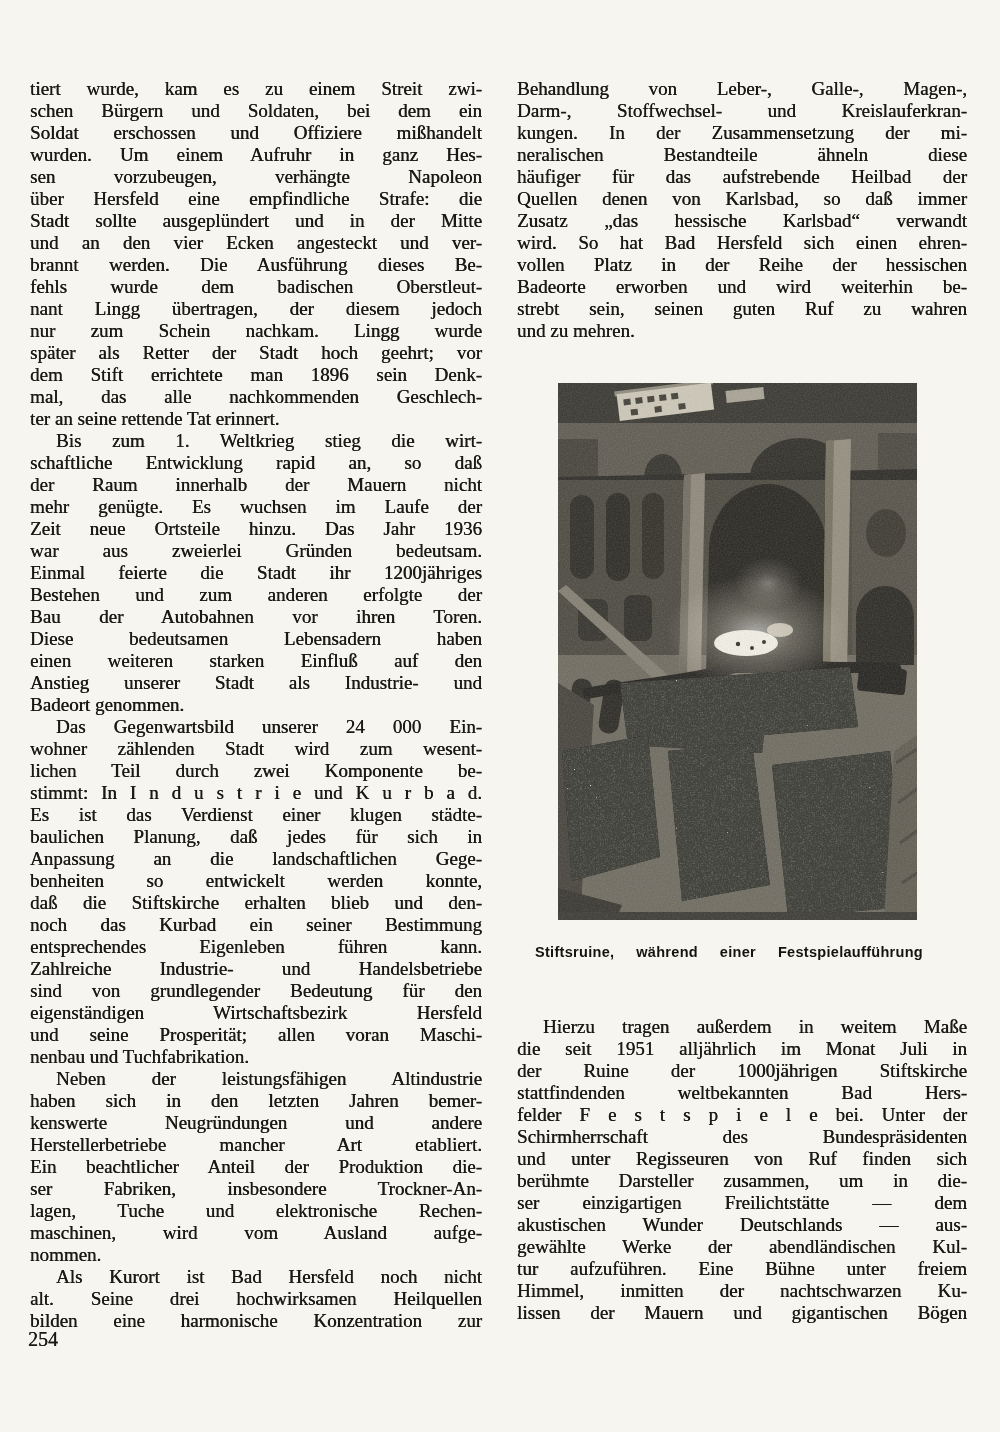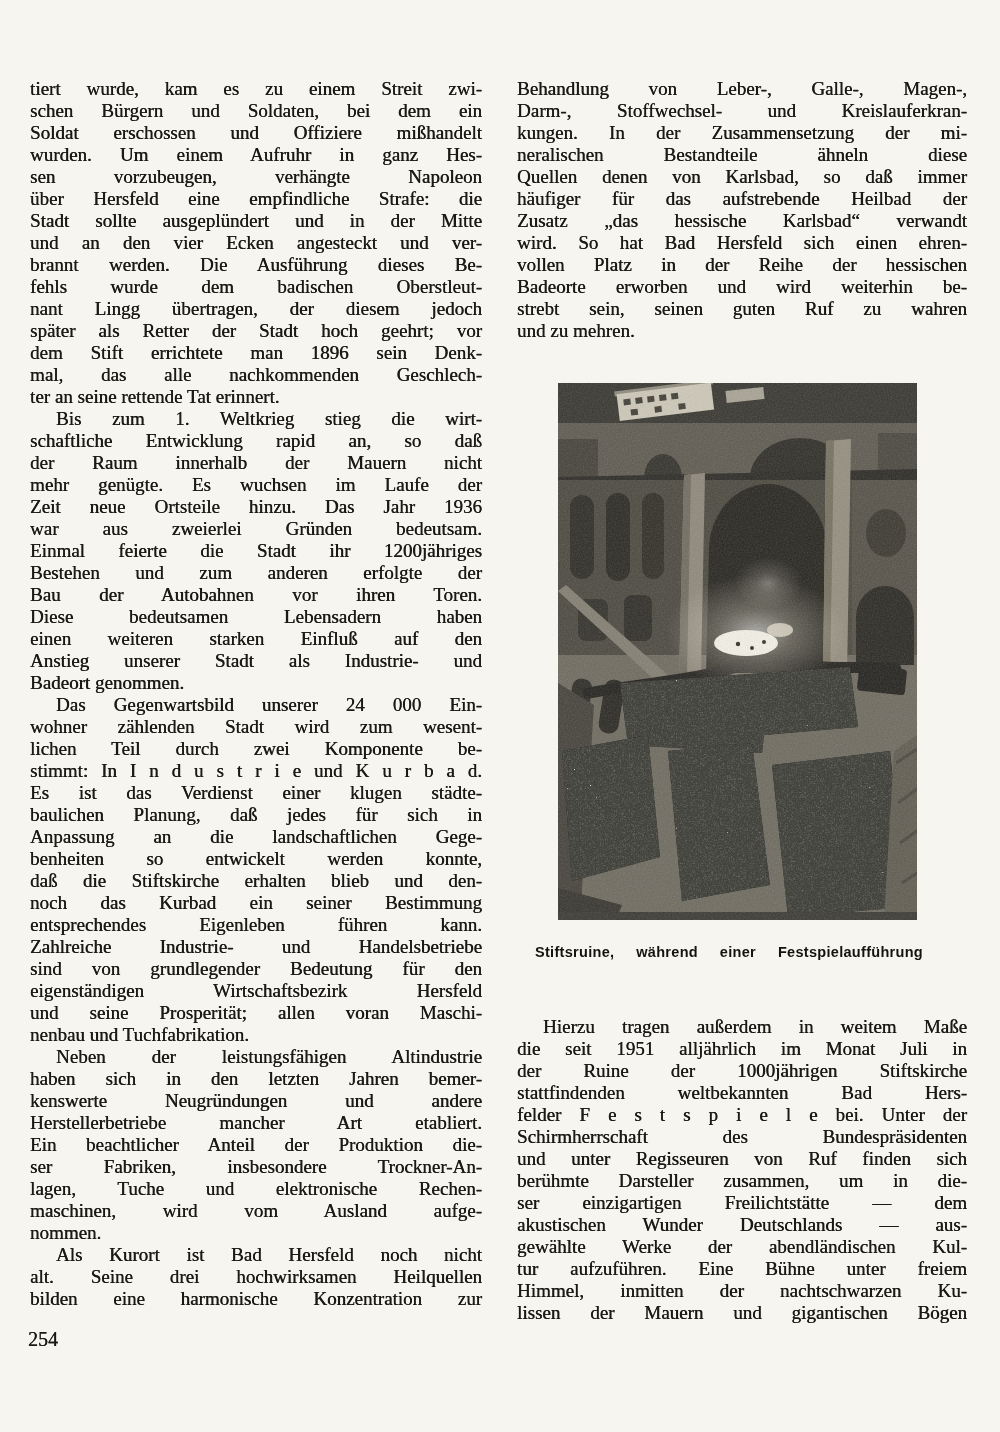--- a/index.html
+++ b/index.html
@@ -62,20 +62,21 @@
       <div class="line">schen Bürgern und Soldaten, bei dem ein</div>
       <div class="line">Soldat erschossen und Offiziere mißhandelt</div>
       <div class="line">wurden. Um einem Aufruhr in ganz Hes-</div>
       <div class="line">sen vorzubeugen, verhängte Napoleon</div>
       <div class="line">über Hersfeld eine empfindliche Strafe: die</div>
       <div class="line">Stadt sollte ausgeplündert und in der Mitte</div>
       <div class="line">und an den vier Ecken angesteckt und ver-</div>
       <div class="line">brannt werden. Die Ausführung dieses Be-</div>
       <div class="line">fehls wurde dem badischen Oberstleut-</div>
       <div class="line">nant Lingg übertragen, der diesem jedoch</div>
+      <div class="line">nur zum Schein nachkam. Lingg wurde</div>
       <div class="line">später als Retter der Stadt hoch geehrt; vor</div>
       <div class="line">dem Stift errichtete man 1896 sein Denk-</div>
       <div class="line">mal, das alle nachkommenden Geschlech-</div>
       <div class="line last">ter an seine rettende Tat erinnert.</div>
       <div class="line indent">Bis zum 1. Weltkrieg stieg die wirt-</div>
       <div class="line">schaftliche Entwicklung rapid an, so daß</div>
       <div class="line">der Raum innerhalb der Mauern nicht</div>
       <div class="line">mehr genügte. Es wuchsen im Laufe der</div>
       <div class="line">Zeit neue Ortsteile hinzu. Das Jahr 1936</div>
       <div class="line">war aus zweierlei Gründen bedeutsam.</div>
@@ -114,22 +115,22 @@
       <div class="line indent">Als Kurort ist Bad Hersfeld noch nicht</div>
       <div class="line">alt. Seine drei hochwirksamen Heilquellen</div>
       <div class="line">bilden eine harmonische Konzentration zur</div>
     </div>
 
   <div id="right-top" class="col">
       <div class="line">Behandlung von Leber-, Galle-, Magen-,</div>
       <div class="line">Darm-, Stoffwechsel- und Kreislauferkran-</div>
       <div class="line">kungen. In der Zusammensetzung der mi-</div>
       <div class="line">neralischen Bestandteile ähneln diese</div>
+      <div class="line">häufiger für das aufstrebende Heilbad der</div>
       <div class="line">Quellen denen von Karlsbad, so daß immer</div>
-      <div class="line">häufiger für das aufstrebende Heilbad der</div>
       <div class="line">Zusatz „das hessische Karlsbad“ verwandt</div>
       <div class="line">wird. So hat Bad Hersfeld sich einen ehren-</div>
       <div class="line">vollen Platz in der Reihe der hessischen</div>
       <div class="line">Badeorte erworben und wird weiterhin be-</div>
       <div class="line">strebt sein, seinen guten Ruf zu wahren</div>
       <div class="line last">und zu mehren.</div>
     </div>
 
   <div class="photo">
     <svg width="359" height="537" viewBox="0 0 359 537" preserveAspectRatio="none">

